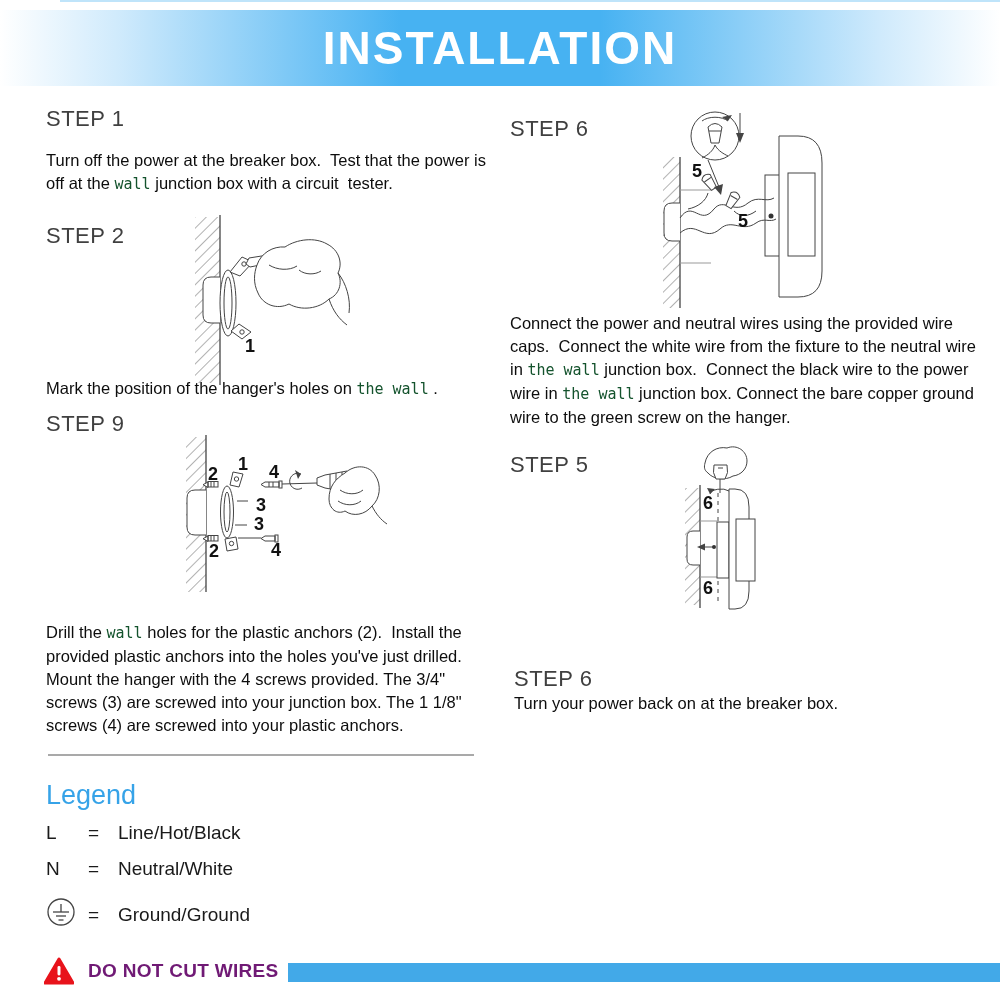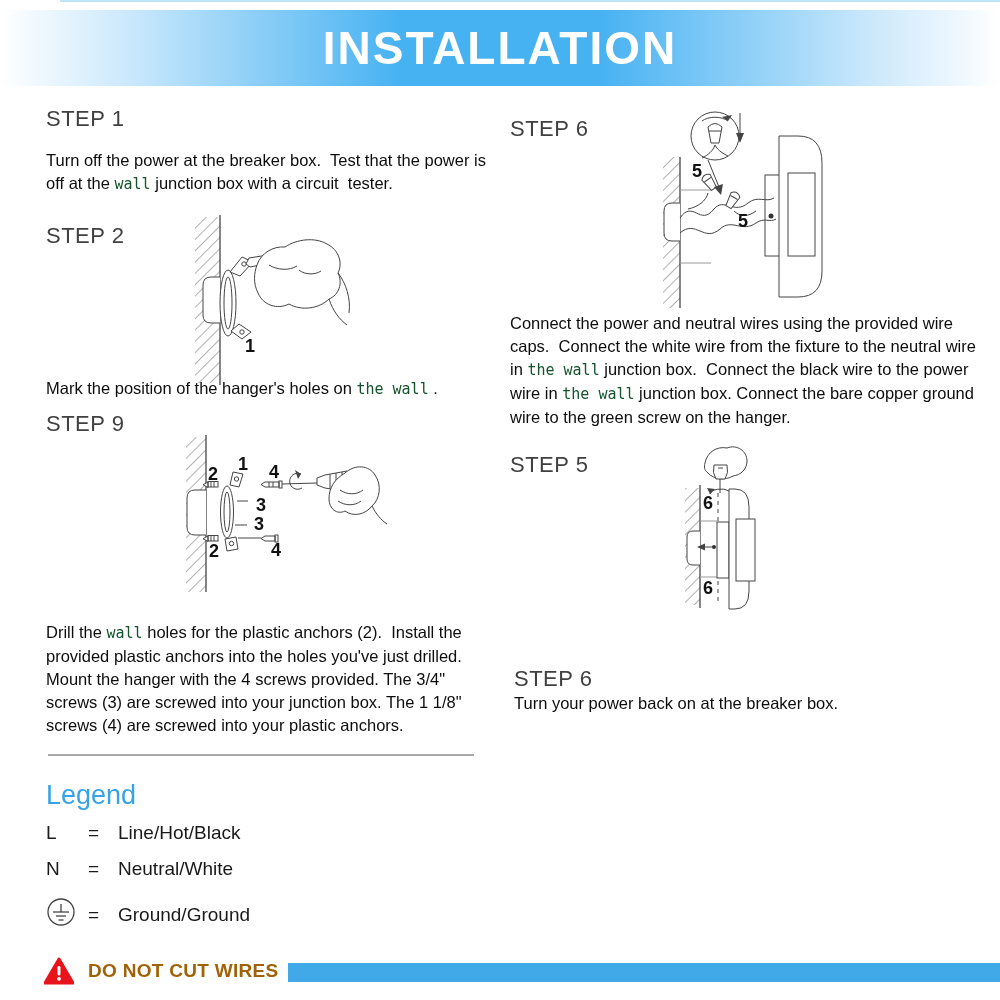--- a/index.html
+++ b/index.html
@@ -13,21 +13,21 @@
   .step-h{position:absolute;color:#404040;font-size:22px;letter-spacing:.5px;}
   .para{position:absolute;font-size:16.5px;line-height:23px;white-space:pre-wrap;color:#0d0d0d;}
   .alt{font-family:"DejaVu Sans Mono",monospace;font-size:15px;color:#14532d;}
   .diagram{position:absolute;}
   .divider{position:absolute;left:48px;top:754px;width:426px;height:2px;background:#a9a9a9;}
   .legend-h{position:absolute;left:46px;top:780px;color:#36a3e8;font-size:27px;}
   .legend-row{position:absolute;left:46px;display:flex;align-items:center;font-size:19px;color:#1a1a1a;}
   .legend-sym{width:42px;}
   .legend-eq{width:30px;}
   .footer{position:absolute;left:44px;top:957px;right:0;height:28px;display:flex;align-items:center;}
-  .warn-text{color:#a16207;font-weight:700;font-size:19px;letter-spacing:.3px;margin-left:14px;}
+  .warn-text{color:#701a75;font-weight:700;font-size:19px;letter-spacing:.3px;margin-left:14px;}
   .bar{position:absolute;left:288px;top:963px;width:712px;height:19px;background:#42a9e8;}
   svg text{font-family:"Liberation Sans",sans-serif;font-size:18px;font-weight:600;fill:#111;}
   .ln{stroke:#444;fill:none;stroke-width:1;}
 </style>
 </head>
 <body>
 
 <div class="page">
 
   <div class="topline"></div>

